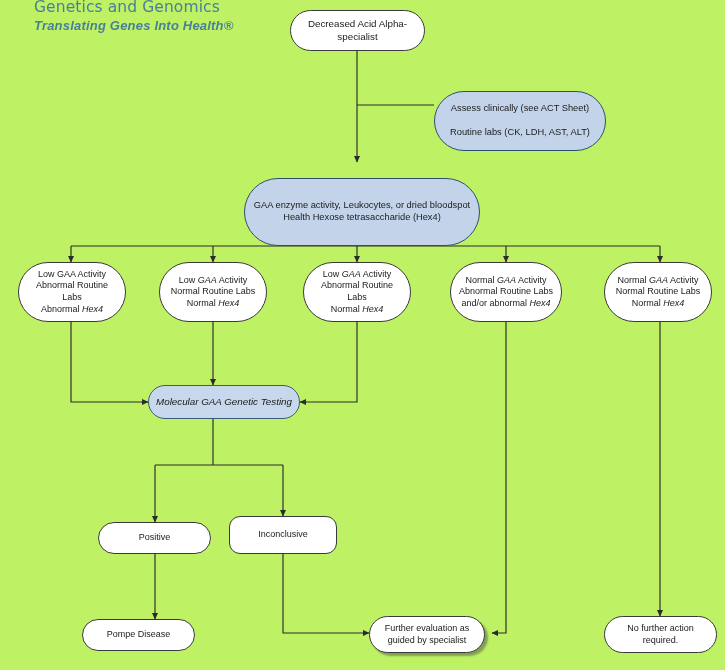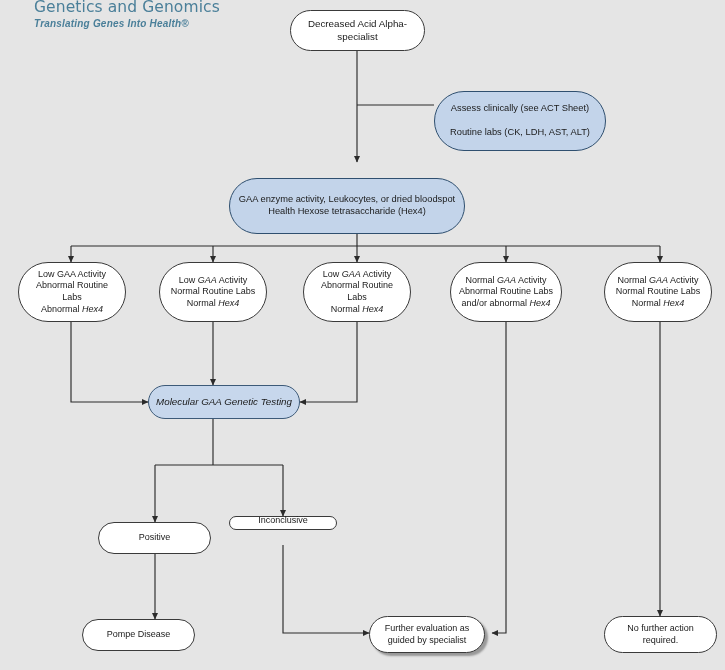--- a/index.html
+++ b/index.html
@@ -6,41 +6,41 @@
   html,body{margin:0;padding:0;background:#ffffff;}
   body{
     font-family:"Liberation Sans", sans-serif;
     -webkit-font-smoothing:antialiased;
   }
   #canvas{
     position:relative;
     width:725px;
     height:670px;
     overflow:hidden;
-    background:#e5e5e5;
+    background:#bef264;
   }
   #edges{position:absolute;left:0;top:0;width:725px;height:670px;}
 
   
   .logo{
     position:absolute;
     left:34px; top:-2px;
     width:200px;
     user-select:none;
   }
   .logo-title{
     font-size:15.5px;
     letter-spacing:.1px;
     color:#4a7f99;
     font-family:"DejaVu Sans", sans-serif;
     white-space:nowrap;
   }
   .logo-tag{
     margin-top:2px;
-    font-size:10px;
+    font-size:13px;
     font-style:italic;
     font-weight:bold;
     color:#4a7f99;
     letter-spacing:.2px;
     white-space:nowrap;
   }
 
   
   .node{
     position:absolute;
@@ -125,21 +125,21 @@
     </span>
   </div>
 
   <div class="node pill blue fs95" style="left:434px;top:75px;width:172px;height:60px;">
     <span class="lbl">
       <span>Assess clinically (see ACT Sheet)</span><br><br>
       <span>Routine labs (CK, LDH, AST, ALT)</span>
     </span>
   </div>
 
-  <div class="node pill blue fs95" style="left:229px;top:162px;width:236px;height:56px;">
+  <div class="node pill blue fs95" style="left:244px;top:162px;width:236px;height:68px;">
     <span class="lbl">
       <span>GAA enzyme activity, Leukocytes, or dried bloodspot</span><br>
       <span>Health Hexose tetrasaccharide (Hex4)</span>
     </span>
   </div>
 
   <div class="node pill fs9" style="left:18px;top:262px;width:108px;height:60px;">
     <span class="lbl">
       <span>Low GAA Activity</span><br>
       <span>Abnormal Routine Labs</span><br>
@@ -180,21 +180,21 @@
   </div>
 
   <div class="node pill blue-soft ital fs10" style="left:148px;top:385px;width:152px;height:34px;">
     <span class="lbl">Molecular GAA Genetic Testing</span>
   </div>
 
   <div class="node pill fs9" style="left:98px;top:522px;width:113px;height:32px;">
     <span class="lbl">Positive</span>
   </div>
 
-  <div class="node rr fs9" style="left:229px;top:516px;width:108px;height:14px;align-items:flex-end;">
+  <div class="node rr fs9" style="left:229px;top:516px;width:108px;height:38px;">
     <span class="lbl">Inconclusive</span>
   </div>
 
   <div class="node pill fs9" style="left:82px;top:619px;width:113px;height:32px;">
     <span class="lbl">Pompe Disease</span>
   </div>
 
   <div class="node pill fs9 shadowed" style="left:369px;top:616px;width:116px;height:37px;">
     <span class="lbl">
       <span>Further evaluation as</span><br>

